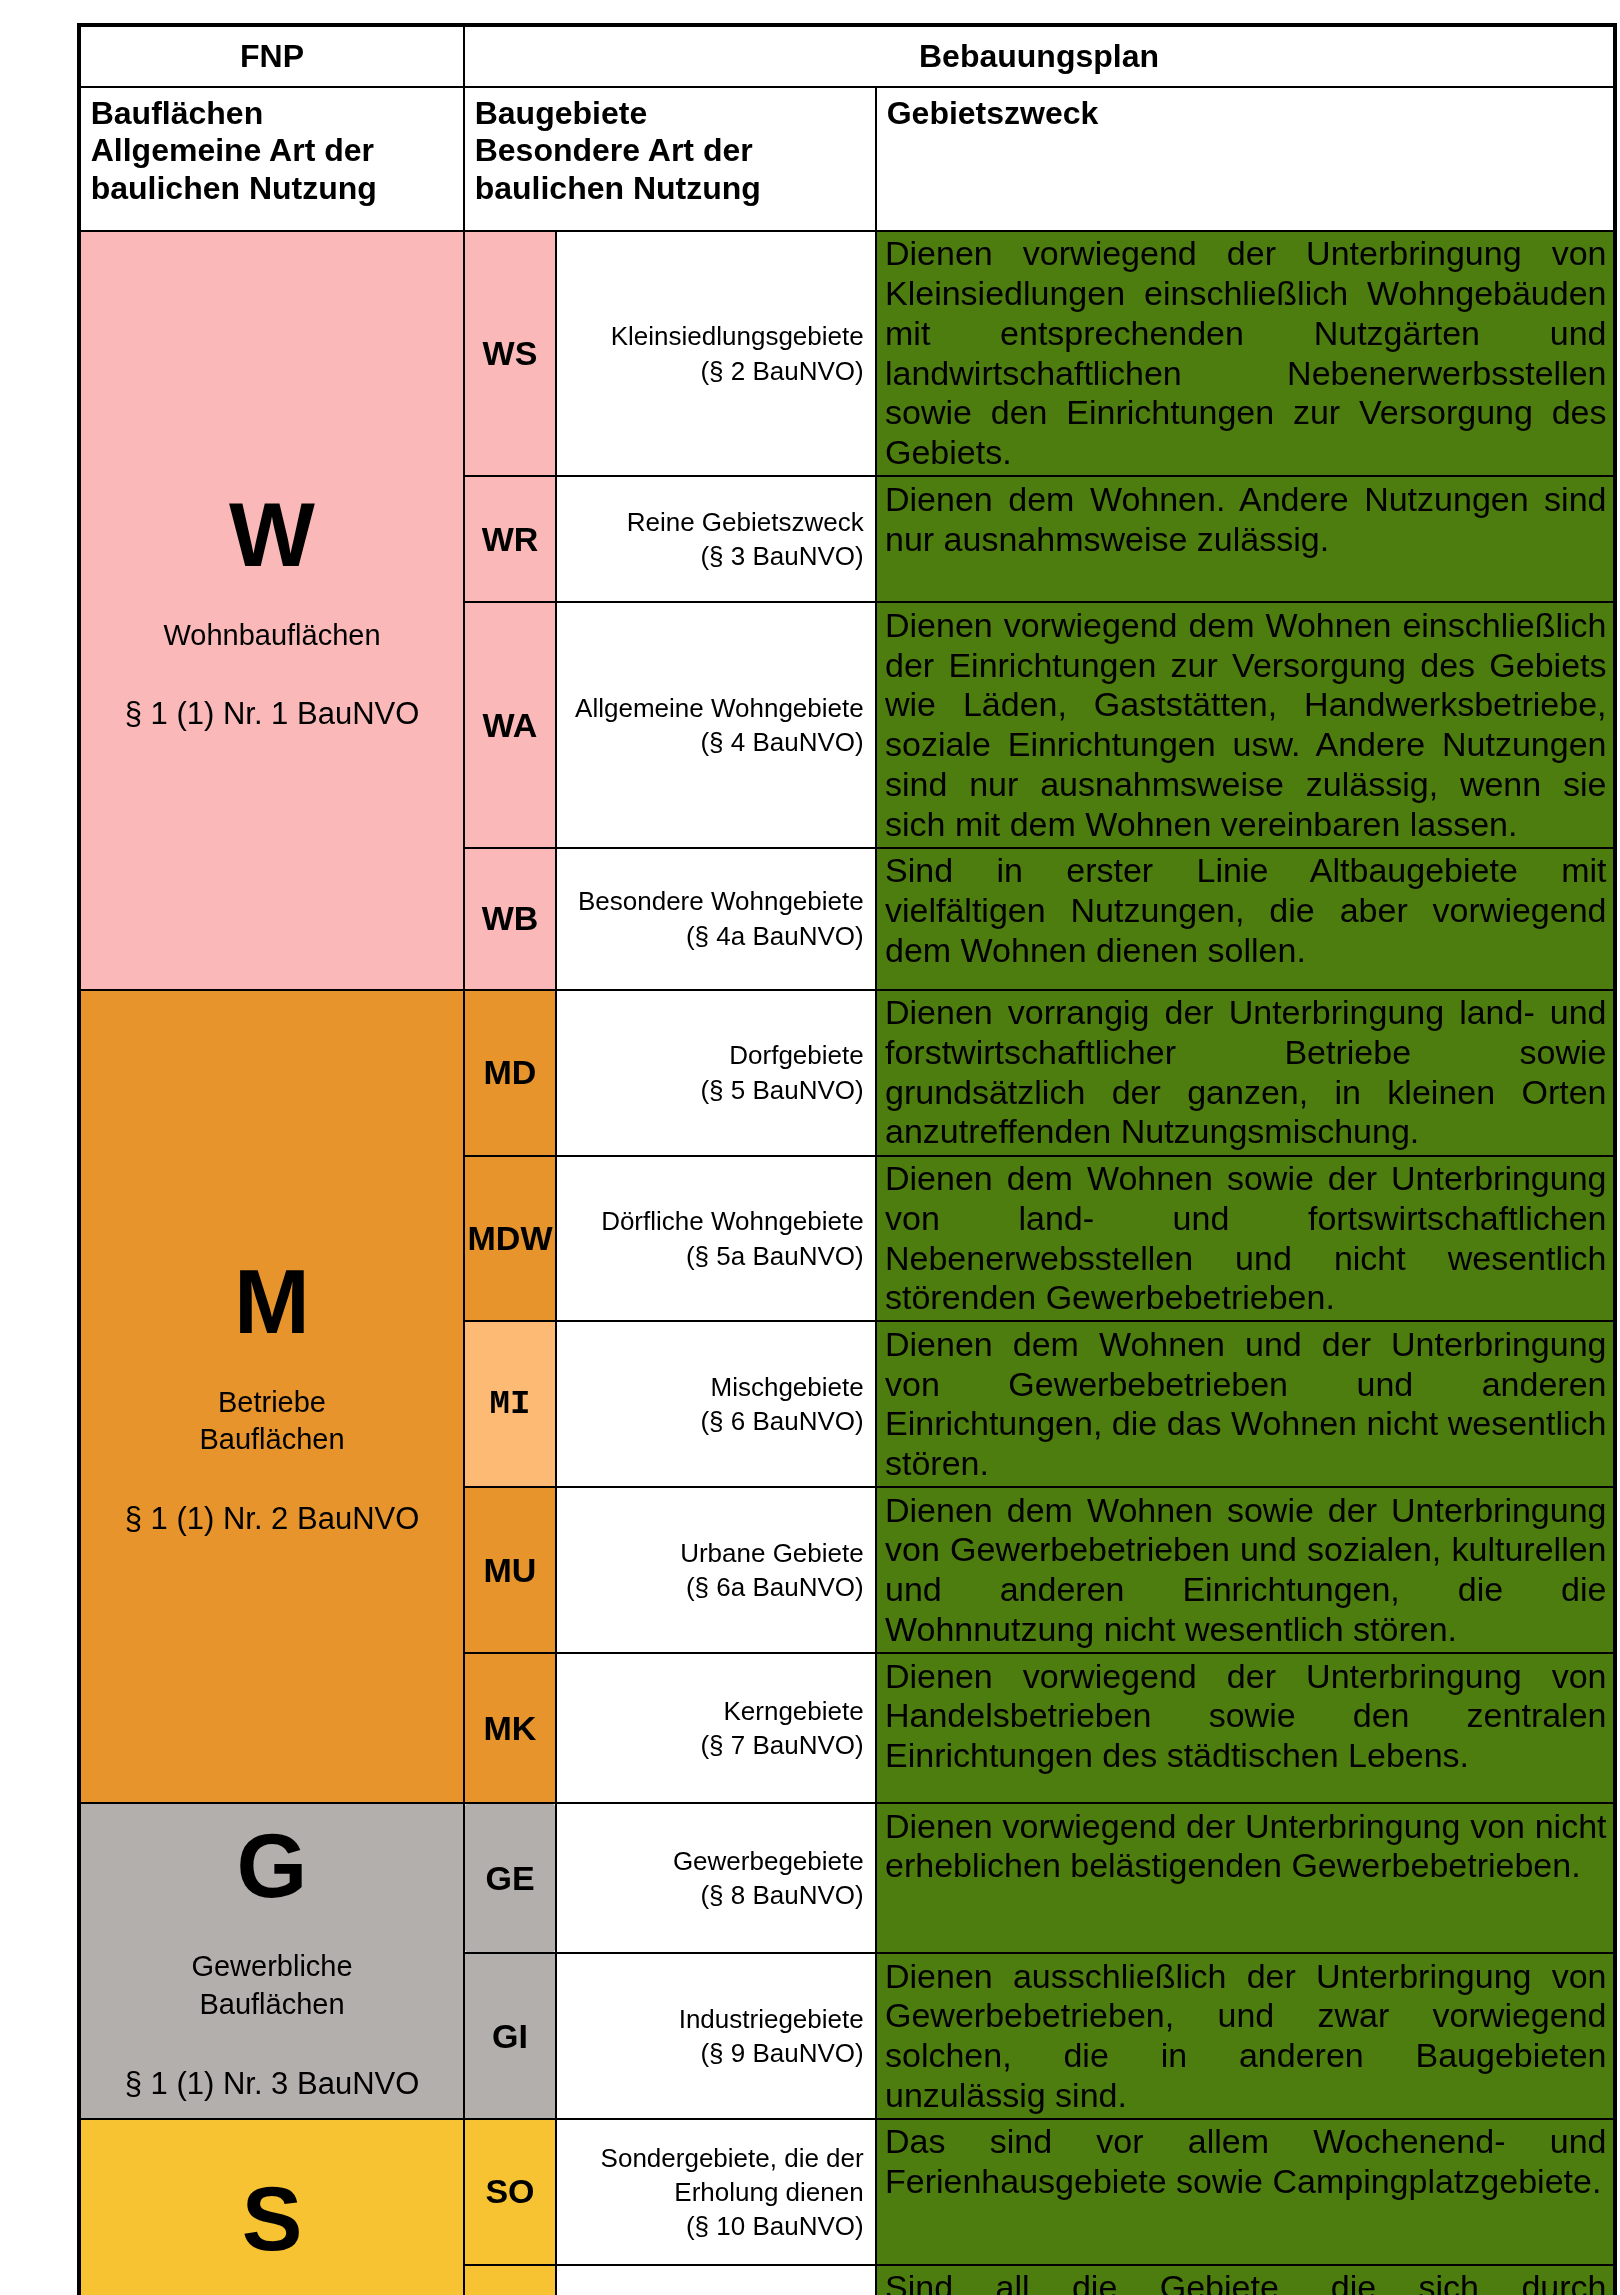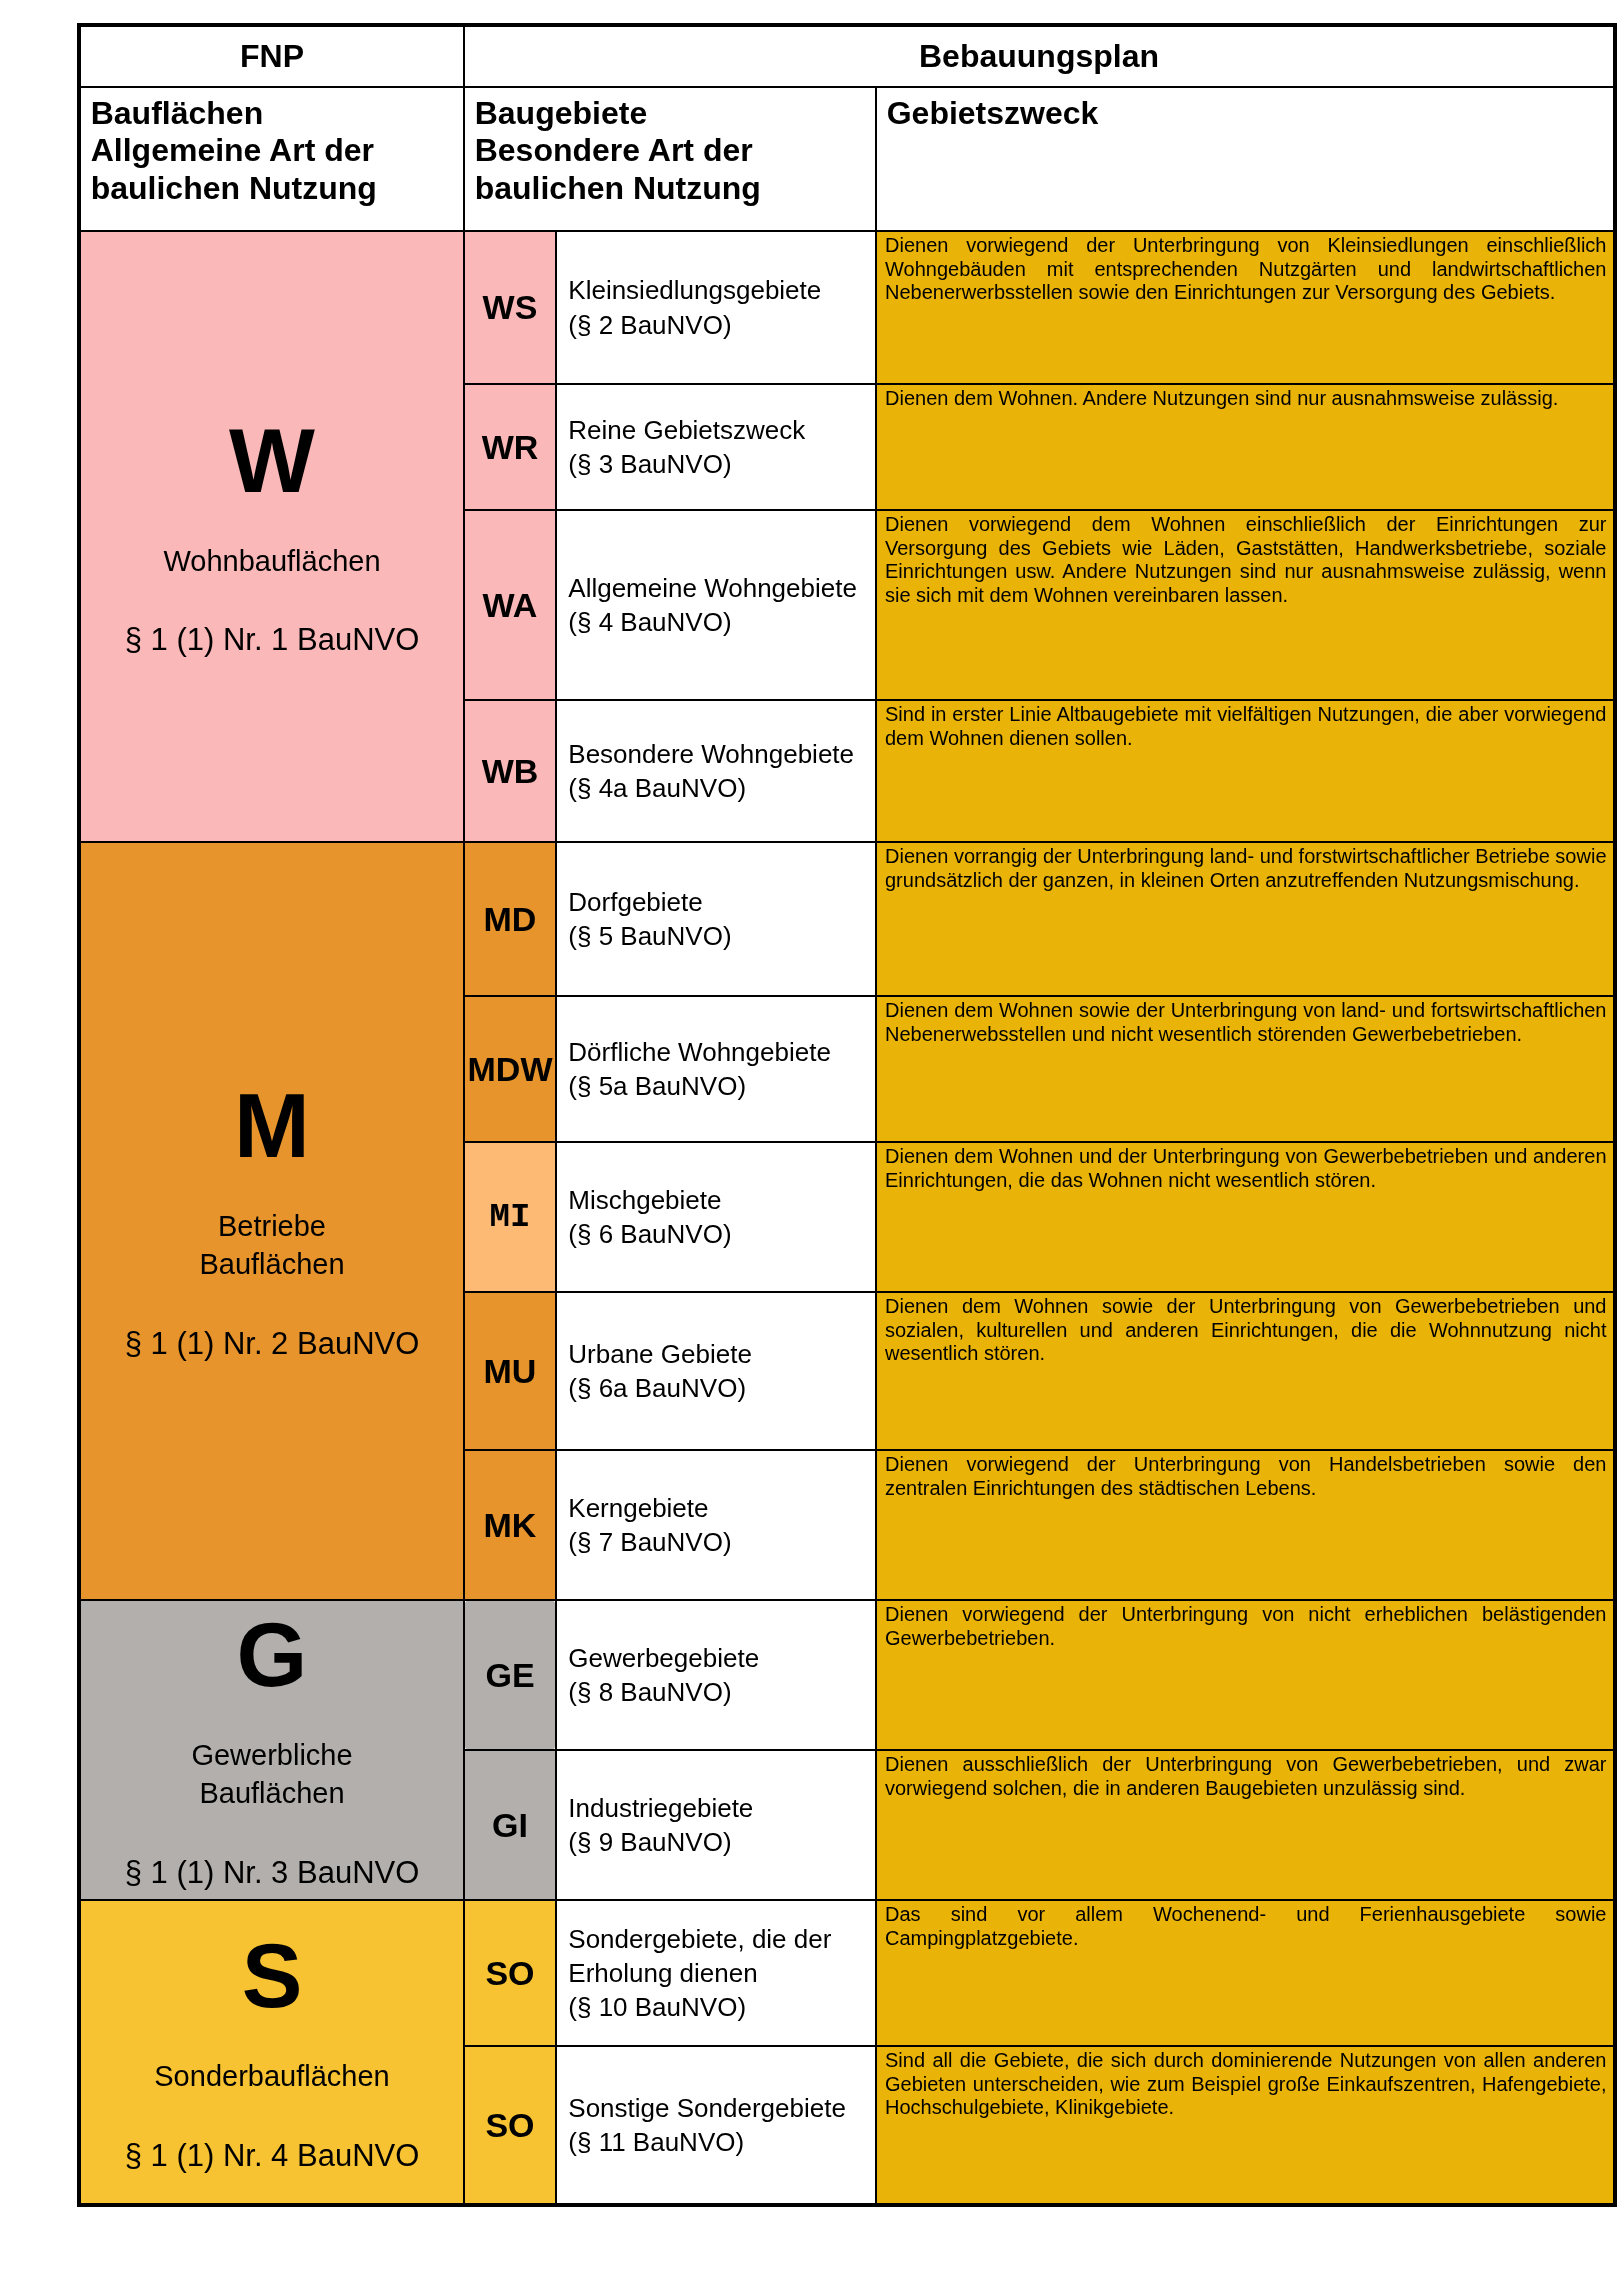--- a/index.html
+++ b/index.html
@@ -35,27 +35,27 @@
   .gletter { font-size:91px; font-weight:bold; line-height:1; }
   .gname   { font-size:29px; margin-top:37px; line-height:1.3; white-space:pre-line; }
   .gref    { font-size:31px; margin-top:42px; }
   
   td.code {
     font-size:34px; font-weight:bold;
     text-align:center; vertical-align:middle;
   }
   
   td.nm {
-    font-size:26px; text-align:left; vertical-align:middle;
+    font-size:26px; text-align:right; vertical-align:middle;
     line-height:1.32; padding:0 11.3px; background:#fff;
   }
   
   td.desc {
-    font-size:20px; text-align:justify; vertical-align:top;
-    padding:2.4px 6.5px 2.4px 8px; line-height:1.17; background:#eab308;
+    font-size:34px; text-align:justify; vertical-align:top;
+    padding:2.4px 6.5px 2.4px 8px; line-height:1.17; background:#4d7c0f;
   }
 </style>
 </head>
 <body>
 
 <div class="sheet">
   <table class="zoning">
     <colgroup>
       <col style="width:385px">
       <col style="width:92px">

